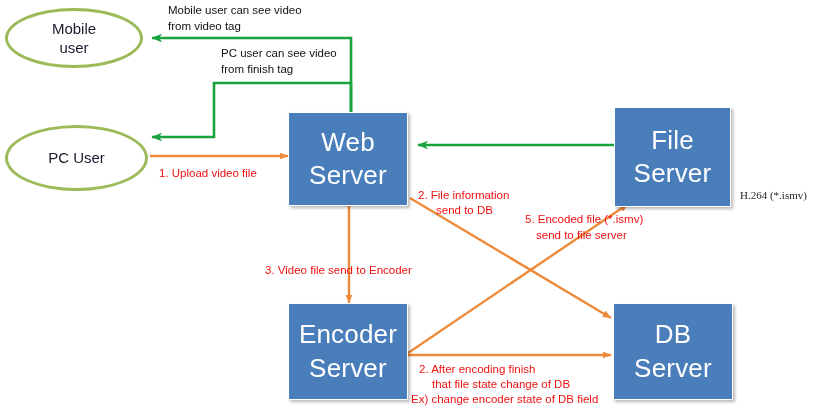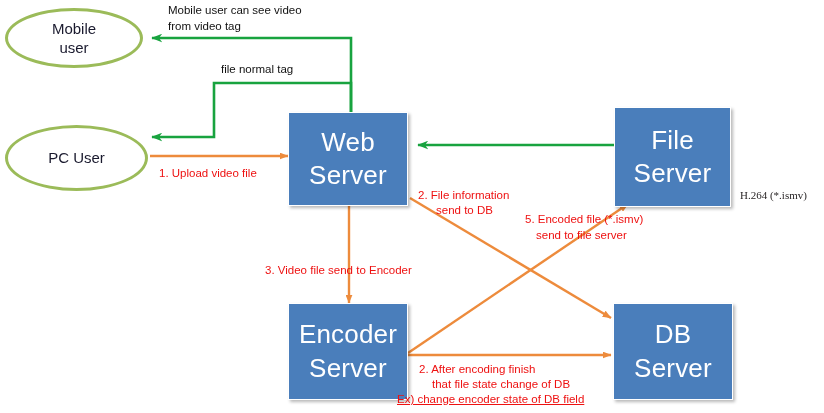--- a/index.html
+++ b/index.html
@@ -127,31 +127,32 @@
   </div>
 
   <div class="server-box" style="left:613px; top:303px; width:120px; height:97px;">
     <span class="ln">DB</span>
     <span class="ln">Server</span>
   </div>
 
   <div class="label" style="left:168px; top:3px;">Mobile user can see video</div>
   <div class="label" style="left:168px; top:19px;">from video tag</div>
 
-  <div class="label" style="left:221px; top:62px;">file normal tag</div>
+  <div class="label" style="left:221px; top:46px;">PC user can see video</div>
+  <div class="label" style="left:221px; top:62px;">from finish tag</div>
 
   <div class="label red" style="left:159px; top:166px;">1. Upload video file</div>
 
   <div class="label red" style="left:418px; top:188px;">2. File information</div>
   <div class="label red" style="left:436px; top:203px;">send to DB</div>
 
   <div class="label red" style="left:265px; top:263px;">3. Video file send to Encoder</div>
 
   <div class="label red" style="left:419px; top:362px;">2. After encoding finish</div>
   <div class="label red" style="left:432px; top:377px;">that file state change of DB</div>
-  <div class="label red" style="left:397px; top:392px;text-decoration:underline;">Ex) change encoder state of DB field</div>
+  <div class="label red" style="left:411px; top:392px;">Ex) change encoder state of DB field</div>
 
   <div class="label red" style="left:525px; top:212px;">5. Encoded file (*.ismv)</div>
   <div class="label red" style="left:536px; top:228px;">send to file server</div>
 
   <div class="label dark" style="left:740px; top:188px;font-family:Liberation Serif, serif;">H.264 (*.ismv)</div>
 
 </div>
 
 </body></html>

